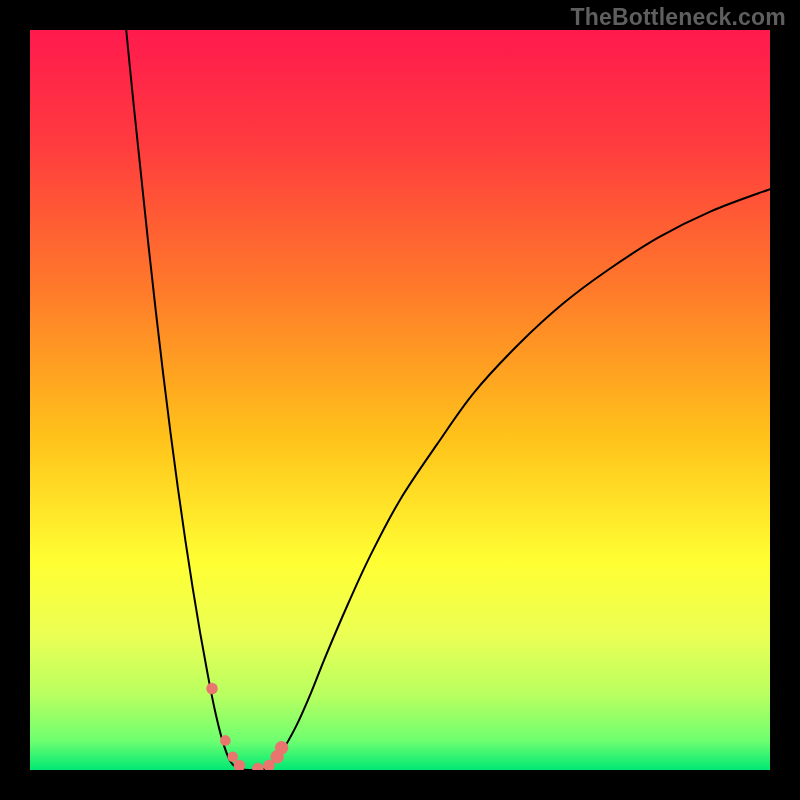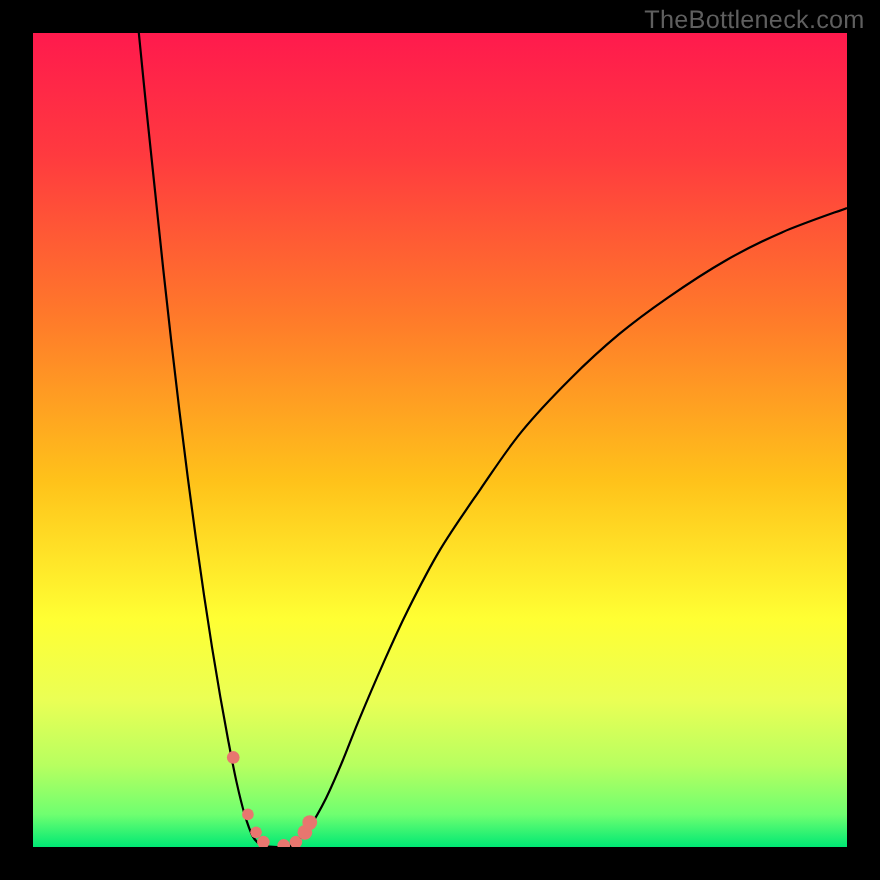--- a/index.html
+++ b/index.html
@@ -16,21 +16,21 @@
     width: 800px;
     height: 800px;
     background: #000;
   }
   .watermark {
     position: absolute;
     top: 4px;
     right: 14px;
     color: #5f5f5f;
     font-size: 23px;
-    font-weight: 400;
+    font-weight: 700;
     letter-spacing: 0.2px;
     font-family: Arial, Helvetica, sans-serif;
   }
   .plot {
     position: absolute;
     left: 30px;
     top: 30px;
     width: 740px;
     height: 740px;
   }

